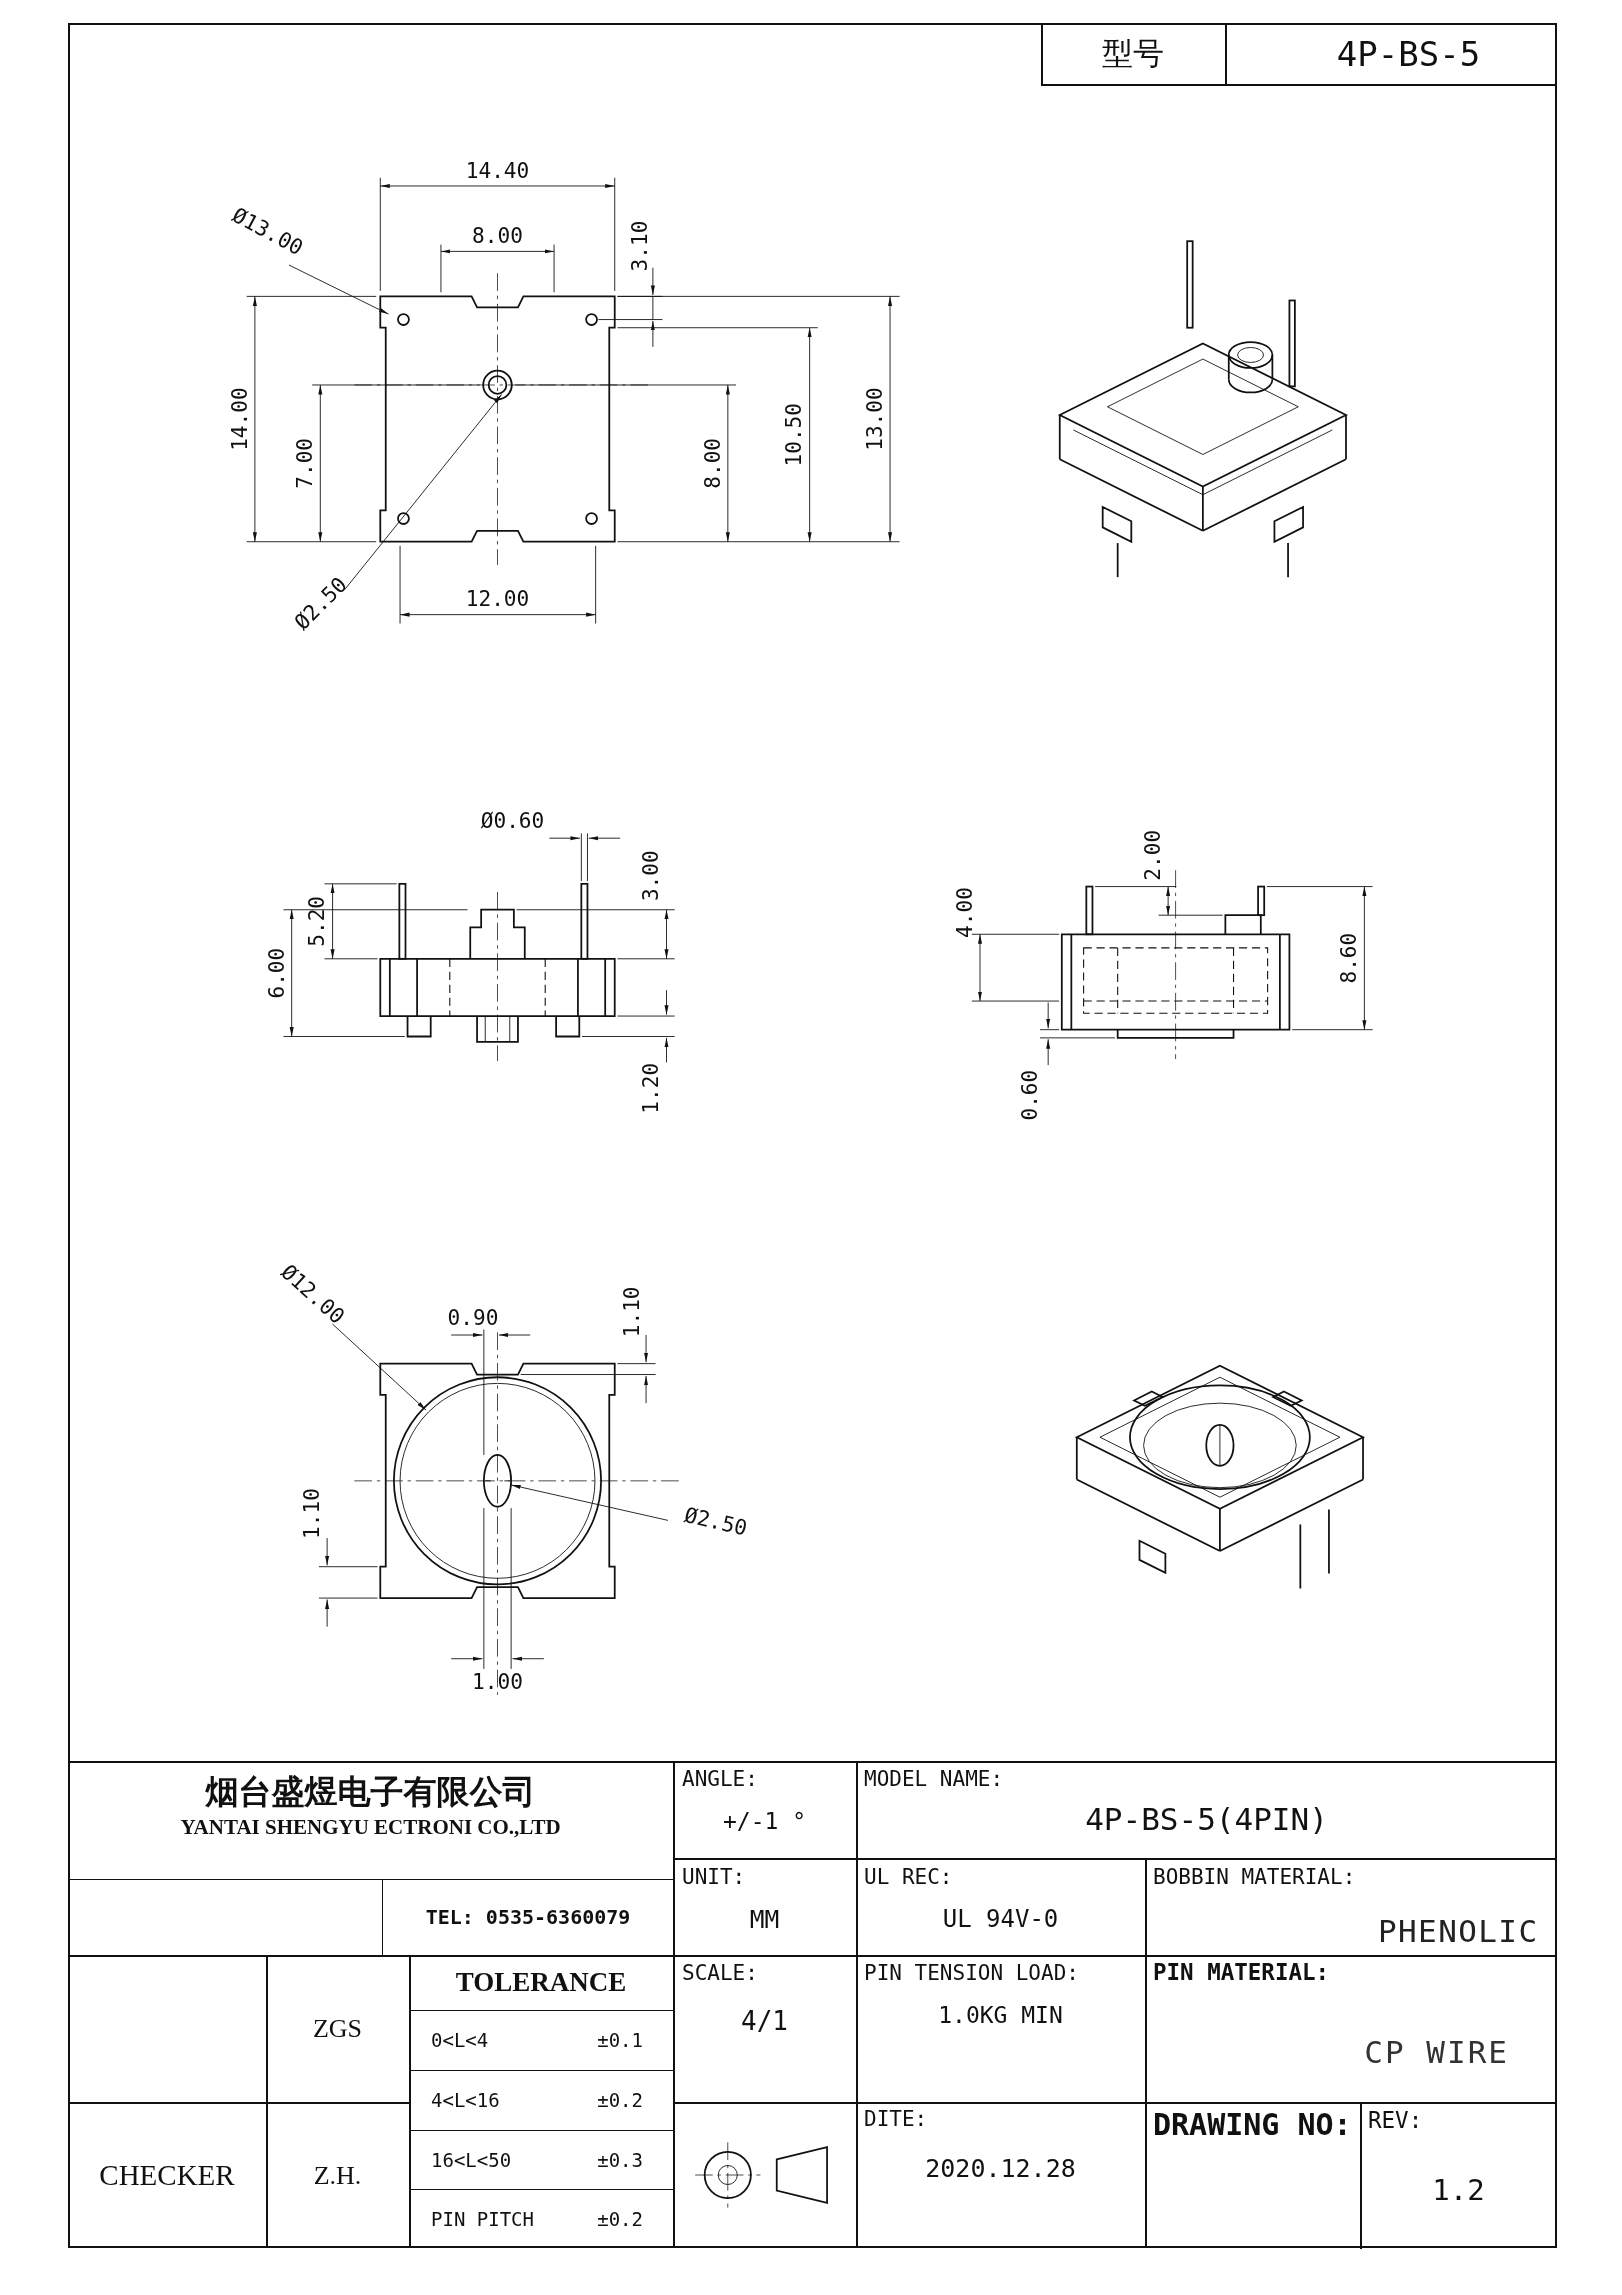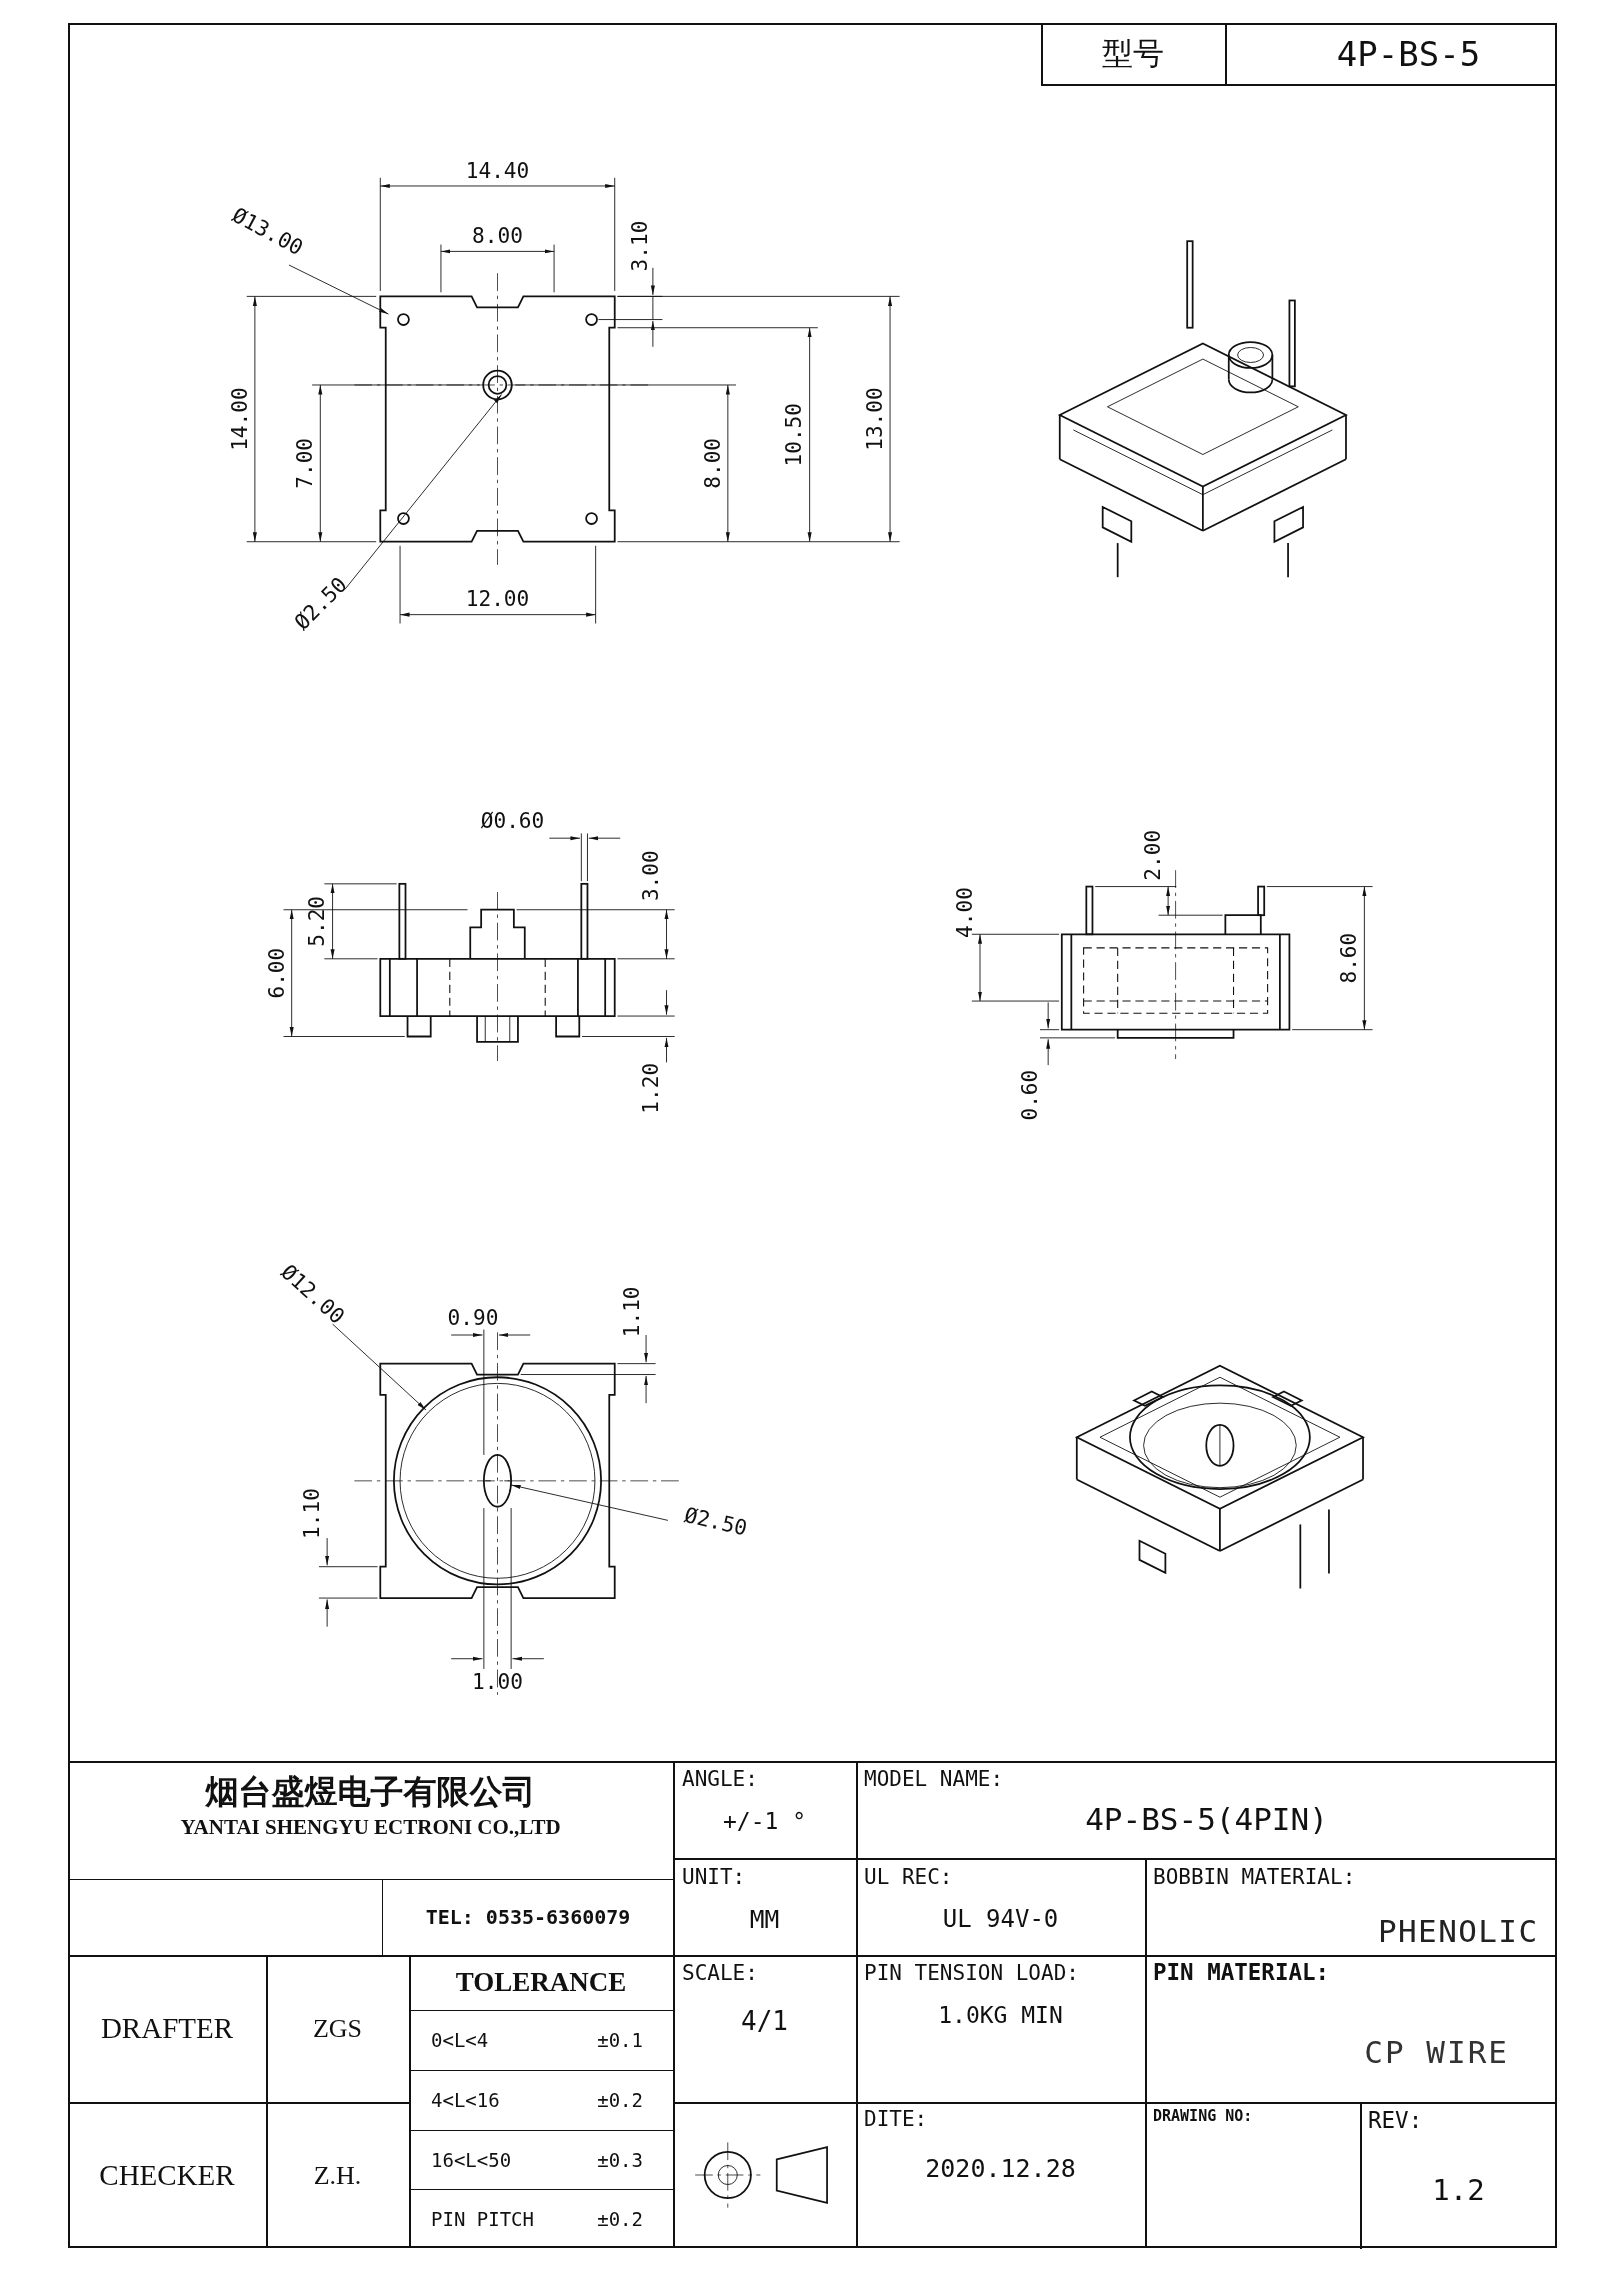--- a/index.html
+++ b/index.html
@@ -307,21 +307,20 @@
   <div class="t mono" style="left:864px; top:1761px; font-size:21px;">MODEL NAME:</div>
   <div class="t mono" style="left:856px; top:1795px; width:701px; text-align:center; font-size:31px;">4P-BS-5(4PIN)</div>
 
   <div class="t mono" style="left:682px; top:1859px; font-size:21px;">UNIT:</div>
   <div class="t mono" style="left:673px; top:1899px; width:183px; text-align:center; font-size:24.5px;">MM</div>
   <div class="t mono" style="left:864px; top:1859px; font-size:21px;">UL REC:</div>
   <div class="t mono" style="left:856px; top:1899px; width:289px; text-align:center; font-size:24px;">UL 94V-0</div>
   <div class="t mono" style="left:1153px; top:1859px; font-size:21px;">BOBBIN MATERIAL:</div>
   <div class="t mono" style="left:1145px; top:1907px; width:403px; text-align:right; padding-right:9.5px; font-size:31px; letter-spacing:1.4px; color:#222;">PHENOLIC</div>
 
-  <div class="t cc serif" style="left:68px; top:1949px; width:198px; height:147px; font-size:29px;">DRAFTER</div>
   <div class="t cc serif" style="left:266px; top:1949px; width:143px; height:147px; font-size:26px;">ZGS</div>
   <div class="t cc serif" style="left:68px; top:2096px; width:198px; height:147px; font-size:29px;">CHECKER</div>
   <div class="t cc serif" style="left:266px; top:2096px; width:143px; height:147px; font-size:26px;">Z.H.</div>
 
   <div class="t cc serif" style="left:409px; top:1949px; width:264px; height:55px; font-size:27px; font-weight:600;">TOLERANCE</div>
   <div class="tol-row" style="top:2004px; height:60px;">
     <span>0&lt;L&lt;4</span>
     <span>±0.1</span>
   </div>
   <div class="tol-row" style="top:2064px; height:60px;">
@@ -347,18 +346,18 @@
     <path class="ol" d="M130,52 L204,34 L204,116 L130,98 Z"></path>
   </svg>
 
   <div class="t mono" style="left:864px; top:1955px; font-size:21px;">PIN TENSION LOAD:</div>
   <div class="t mono" style="left:856px; top:1996px; width:289px; text-align:center; font-size:23px;">1.0KG MIN</div>
   <div class="t mono" style="left:864px; top:2101px; font-size:21px;">DITE:</div>
   <div class="t mono" style="left:856px; top:2148px; width:289px; text-align:center; font-size:25px;">2020.12.28</div>
 
   <div class="t mono" style="left:1153px; top:1953px; font-size:22.5px; font-weight:bold;">PIN MATERIAL:</div>
   <div class="t mono" style="left:1145px; top:2028px; width:412px; text-align:right; padding-right:48px; font-size:31px; letter-spacing:2px; color:#333;">CP WIRE</div>
-  <div class="t mono" style="left:1153px; top:2101px; font-size:15px; font-weight:bold;">DRAWING NO:</div>
+  <div class="t mono" style="left:1153px; top:2101px; font-size:30px; font-weight:bold;">DRAWING NO:</div>
   <div class="t mono" style="left:1368px; top:2101px; font-size:22.5px;">REV:</div>
   <div class="t mono" style="left:1360px; top:2167px; width:197px; text-align:center; font-size:29px;">1.2</div>
 
 </div>
 
 
 </body></html>

